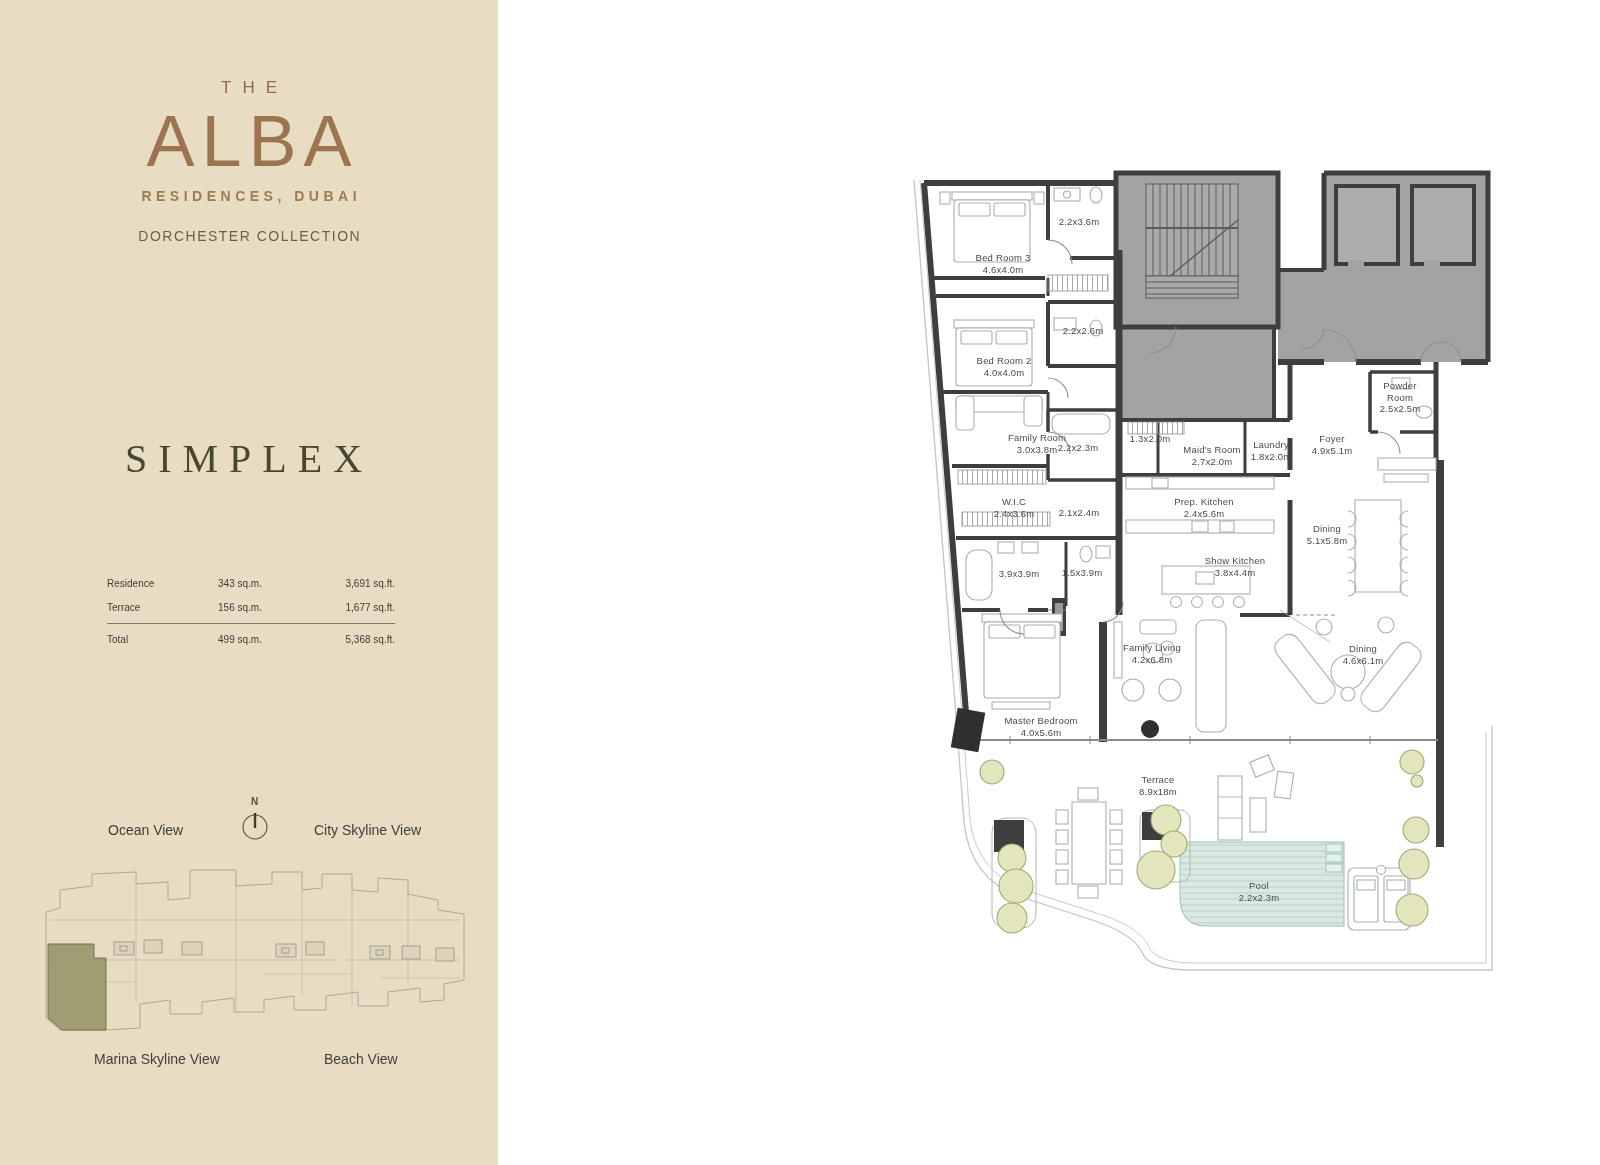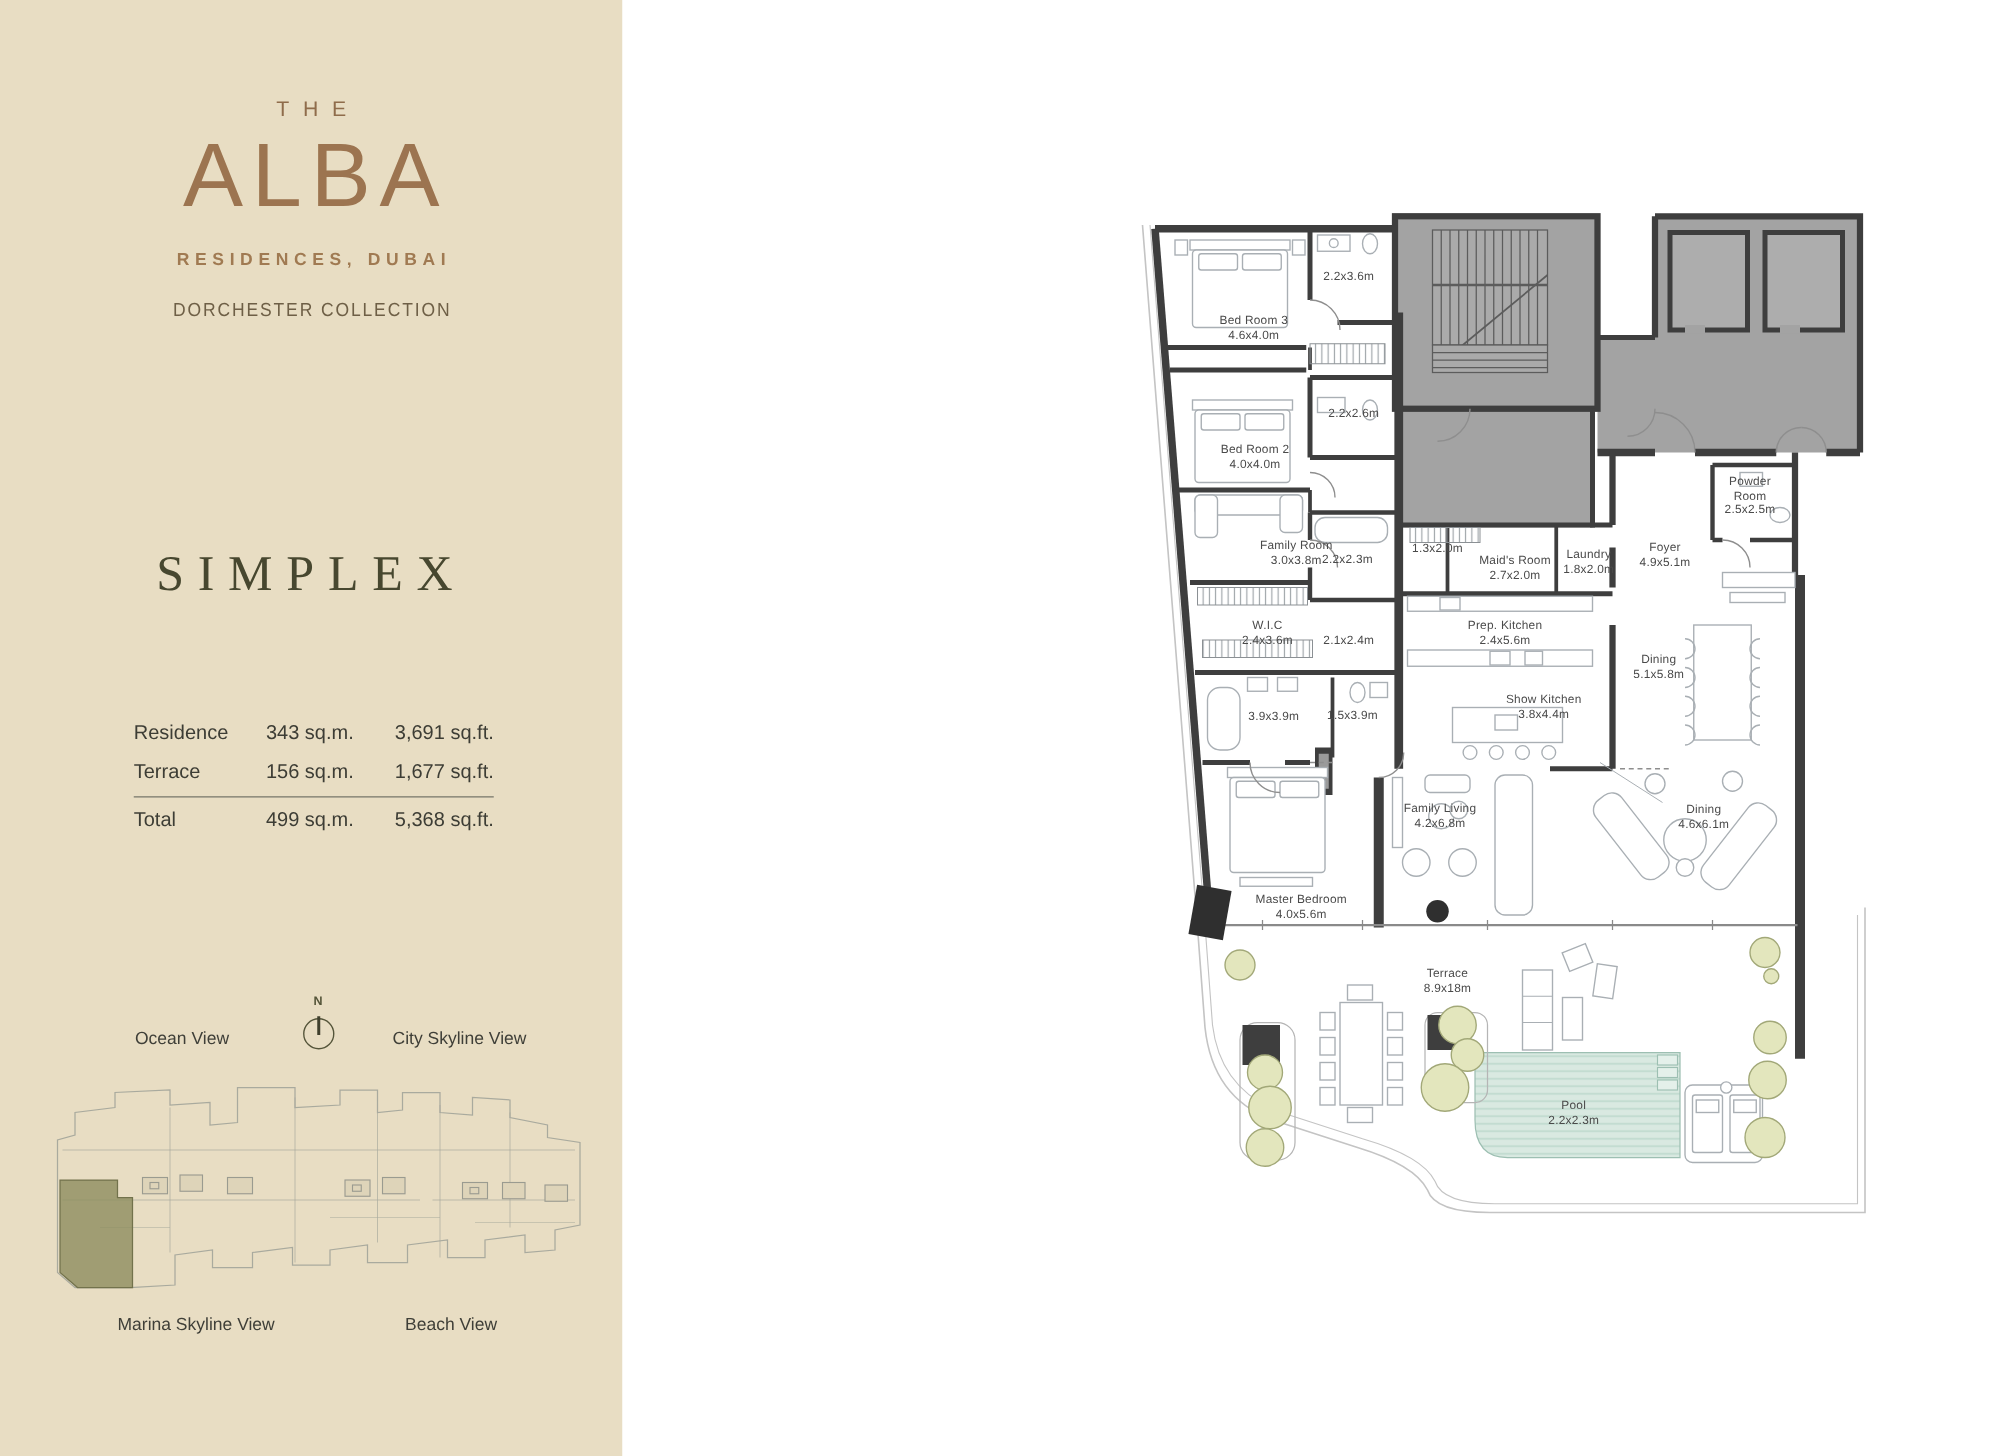--- a/index.html
+++ b/index.html
@@ -8,27 +8,27 @@
     --label:#4a4a4a; --map-line:#a9aa9e; --map-highlight:#8d8d5f;
   }
   *{margin:0;padding:0;box-sizing:border-box;}
   body{width:1600px;height:1165px;background:#ffffff;font-family:"Liberation Sans",sans-serif;position:relative;overflow:hidden;}
   .page{position:absolute;inset:0;}
   
   .sidebar{position:absolute;left:0;top:0;width:498px;height:1165px;background:var(--sidebar-bg);}
   .logo{position:absolute;left:0;top:78px;width:100%;text-align:center;color:var(--brand);}
   .logo-the{font-family:"Liberation Sans",sans-serif;font-size:17px;letter-spacing:11px;text-indent:11px;font-weight:500;color:#8f6c4b;}
   .logo-alba{font-family:Liberation Sans, sans-serif;font-size:72px;line-height:78px;letter-spacing:7px;text-indent:7px;font-weight:400;color:#9c7450;margin-top:4px;}
-  .logo-sub{font-size:14px;letter-spacing:4.5px;text-indent:4.5px;font-weight:600;color:#a07a52;margin-top:19px;}
+  .logo-sub{font-size:14px;letter-spacing:4.5px;text-indent:4.5px;font-weight:600;color:#a07a52;margin-top:8px;}
   .logo-coll{font-size:14px;letter-spacing:1.5px;text-indent:1.5px;font-weight:500;color:#6e5f46;margin-top:24px;font-family:"Liberation Sans",sans-serif;transform:scaleY(1.08);}
   .unit-title{position:absolute;left:0;top:434px;width:100%;text-align:center;font-family:"Liberation Serif",serif;font-size:40px;line-height:50px;letter-spacing:11px;color:var(--heading);font-weight:400;}
-  .area-table{position:absolute;left:107px;top:572px;width:288px;font-size:16px;color:var(--text);}
+  .area-table{position:absolute;left:107px;top:572px;width:288px;font-size:10px;color:var(--text);}
   .area-row{display:flex;padding:6px 0 7px 0;}
   .area-row .c1{flex:1;text-align:left;}
-  .area-row .c2{width:86px;text-align:right;}
+  .area-row .c2{width:86px;text-align:center;}
   .area-row .c3{width:112px;text-align:right;}
   .area-row.total{border-top:1px solid #76766a;margin-top:3px;padding-top:10px;}
   .compass{position:absolute;left:233px;top:796px;width:44px;text-align:center;color:#55553a;}
   .compass .n{font-size:10px;font-weight:600;letter-spacing:1px;}
   .view-label{position:absolute;font-size:14px;color:#3f3f38;}
   .v-tl{left:108px;top:822px;} .v-tr{left:314px;top:822px;}
   .v-bl{left:94px;top:1051px;} .v-br{left:324px;top:1051px;}
   .minimap{position:absolute;left:40px;top:862px;}
   
   .plan-panel{position:absolute;left:498px;top:0;width:1102px;height:1165px;background:#ffffff;}

